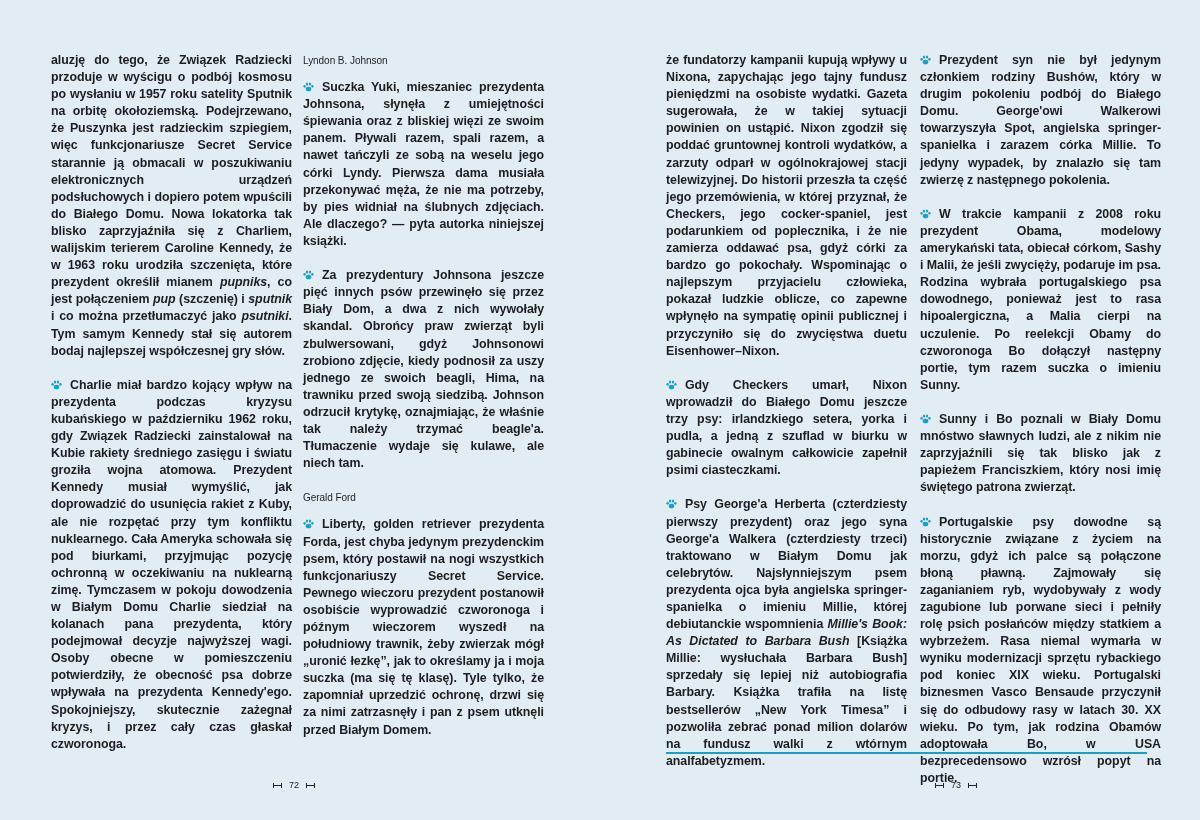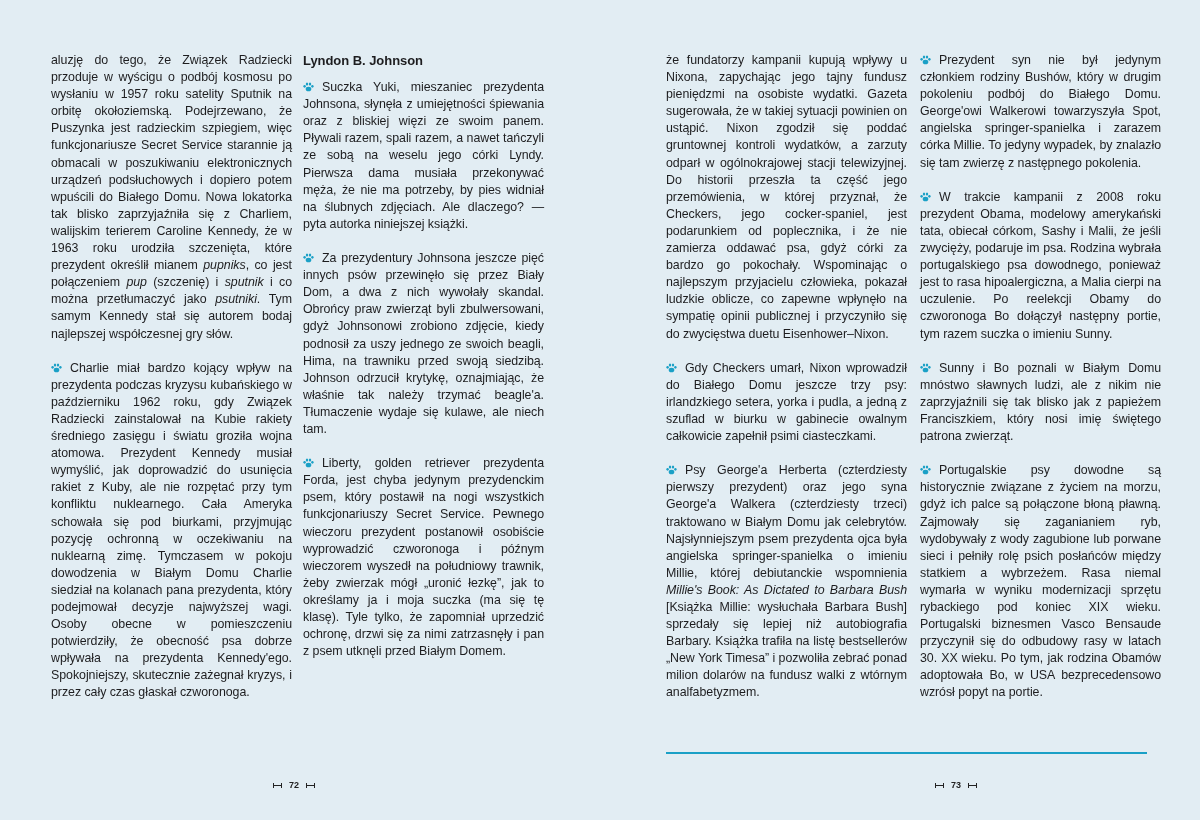--- a/index.html
+++ b/index.html
@@ -16,34 +16,34 @@
     width: 241px;
     font-size: 12.4px;
     line-height: 17.1px;
     text-align: justify;
     letter-spacing: -0.05px;
   }
   #c1 { left: 51px; }
   #c2 { left: 303px; }
   #c3 { left: 666px; }
   #c4 { left: 920px; }
-  .col p { margin: 0 0 17.1px 0; }
-  .col p.head { margin: 0; font-weight: bold; font-size: 13px; }
+  .col p { margin: 0 0 17.1px 0; font-weight: bold; }
+  .col p.head { margin: 0; font-weight: normal; font-size: 10px; }
   .col p.head + p { margin-top: 10px; }
   .paw {
     display: inline-block; width: 11px; height: 10px; margin-right: 8px;
     vertical-align: -1px;
   }
   .paw svg { display:block; }
   .rule {
     position: absolute; left: 666px; top: 752px; width: 481px; height: 2px;
     background: #1aa0c6;
   }
   .folio {
-    position: absolute; top: 780px; font-size: 9px; font-weight: bold;
+    position: absolute; top: 780px; font-size: 9px; font-weight: normal;
     color: #222; display: flex; align-items: center; gap: 7px;
   }
   .folio .bar { width: 9px; height: 5px; position: relative; }
   .folio .bar:before { content:""; position:absolute; left:0; right:0; top:2px; height:1.4px; background:#222; }
   .folio .bar:after { content:""; position:absolute; left:0; top:0; width:9px; height:5px; border-left:1.4px solid #222; border-right:1.4px solid #222; box-sizing:border-box; }
   #folio-left { left: 273px; }
   #folio-right { left: 887px; margin-left: 48px; }
 </style>
 </head>
 <body>
@@ -68,20 +68,21 @@
 </div>
 
 <div class="col" id="c2">
   <p class="head">Lyndon B. Johnson</p>
   <p><span class="paw"><svg width="11" height="10">
           <use href="#paw"></use>
         </svg></span><span>Suczka Yuki, mieszaniec prezydenta Johnsona, słynęła z umiejętności śpiewania oraz z bliskiej więzi ze swoim panem. Pływali razem, spali razem, a nawet tańczyli ze sobą na weselu jego córki Lyndy. Pierwsza dama musiała przekonywać męża, że nie ma potrzeby, by pies widniał na ślubnych zdjęciach. Ale dlaczego? — pyta autorka niniejszej książki.</span></p>
   <p><span class="paw"><svg width="11" height="10">
           <use href="#paw"></use>
         </svg></span><span>Za prezydentury Johnsona jeszcze pięć innych psów przewinęło się przez Biały Dom, a dwa z nich wywołały skandal. Obrońcy praw zwierząt byli zbulwersowani, gdyż Johnsonowi zrobiono zdjęcie, kiedy podnosił za uszy jednego ze swoich beagli, Hima, na trawniku przed swoją siedzibą. Johnson odrzucił krytykę, oznajmiając, że właśnie tak należy trzymać beagle'a. Tłumaczenie wydaje się kulawe, ale niech tam.</span></p>
+  <p class="head">Gerald Ford</p>
   <p><span class="paw"><svg width="11" height="10">
           <use href="#paw"></use>
         </svg></span><span>Liberty, golden retriever prezydenta Forda, jest chyba jedynym prezydenckim psem, który postawił na nogi wszystkich funkcjonariuszy Secret Service. Pewnego wieczoru prezydent postanowił osobiście wyprowadzić czworonoga i późnym wieczorem wyszedł na południowy trawnik, żeby zwierzak mógł „uronić łezkę”, jak to określamy ja i moja suczka (ma się tę klasę). Tyle tylko, że zapomniał uprzedzić ochronę, drzwi się za nimi zatrzasnęły i pan z psem utknęli przed Białym Domem.</span></p>
 </div>
 
 <div class="folio" id="folio-left">
   <span class="bar"></span>
   <span>72</span>
   <span class="bar"></span>
 </div>
@@ -98,21 +99,21 @@
 
 <div class="col" id="c4">
   <p><span class="paw"><svg width="11" height="10">
           <use href="#paw"></use>
         </svg></span><span>Prezydent syn nie był jedynym członkiem rodziny Bushów, który w drugim pokoleniu podbój do Białego Domu. George'owi Walkerowi towarzyszyła Spot, angielska springer-spanielka i zarazem córka Millie. To jedyny wypadek, by znalazło się tam zwierzę z następnego pokolenia.</span></p>
   <p><span class="paw"><svg width="11" height="10">
           <use href="#paw"></use>
         </svg></span><span>W trakcie kampanii z 2008 roku prezydent Obama, modelowy amerykański tata, obiecał córkom, Sashy i Malii, że jeśli zwycięży, podaruje im psa. Rodzina wybrała portugalskiego psa dowodnego, ponieważ jest to rasa hipoalergiczna, a Malia cierpi na uczulenie. Po reelekcji Obamy do czworonoga Bo dołączył następny portie, tym razem suczka o imieniu Sunny.</span></p>
   <p><span class="paw"><svg width="11" height="10">
           <use href="#paw"></use>
-        </svg></span><span>Sunny i Bo poznali w Białym Domu mnóstwo sławnych ludzi, ale z nikim nie zaprzyjaźnili się tak blisko jak z papieżem Franciszkiem, który nosi imię świętego patrona zwierząt.</span></p>
+        </svg></span><span>Sunny i Bo poznali w Biały Domu mnóstwo sławnych ludzi, ale z nikim nie zaprzyjaźnili się tak blisko jak z papieżem Franciszkiem, który nosi imię świętego patrona zwierząt.</span></p>
   <p><span class="paw"><svg width="11" height="10">
           <use href="#paw"></use>
         </svg></span><span>Portugalskie psy dowodne są historycznie związane z życiem na morzu, gdyż ich palce są połączone błoną pławną. Zajmowały się zaganianiem ryb, wydobywały z wody zagubione lub porwane sieci i pełniły rolę psich posłańców między statkiem a wybrzeżem. Rasa niemal wymarła w wyniku modernizacji sprzętu rybackiego pod koniec XIX wieku. Portugalski biznesmen Vasco Bensaude przyczynił się do odbudowy rasy w latach 30. XX wieku. Po tym, jak rodzina Obamów adoptowała Bo, w USA bezprecedensowo wzrósł popyt na portie.</span></p>
 </div>
 
 <div class="rule"></div>
 
 <div class="folio" id="folio-right">
   <span class="bar"></span>
   <span>73</span>

